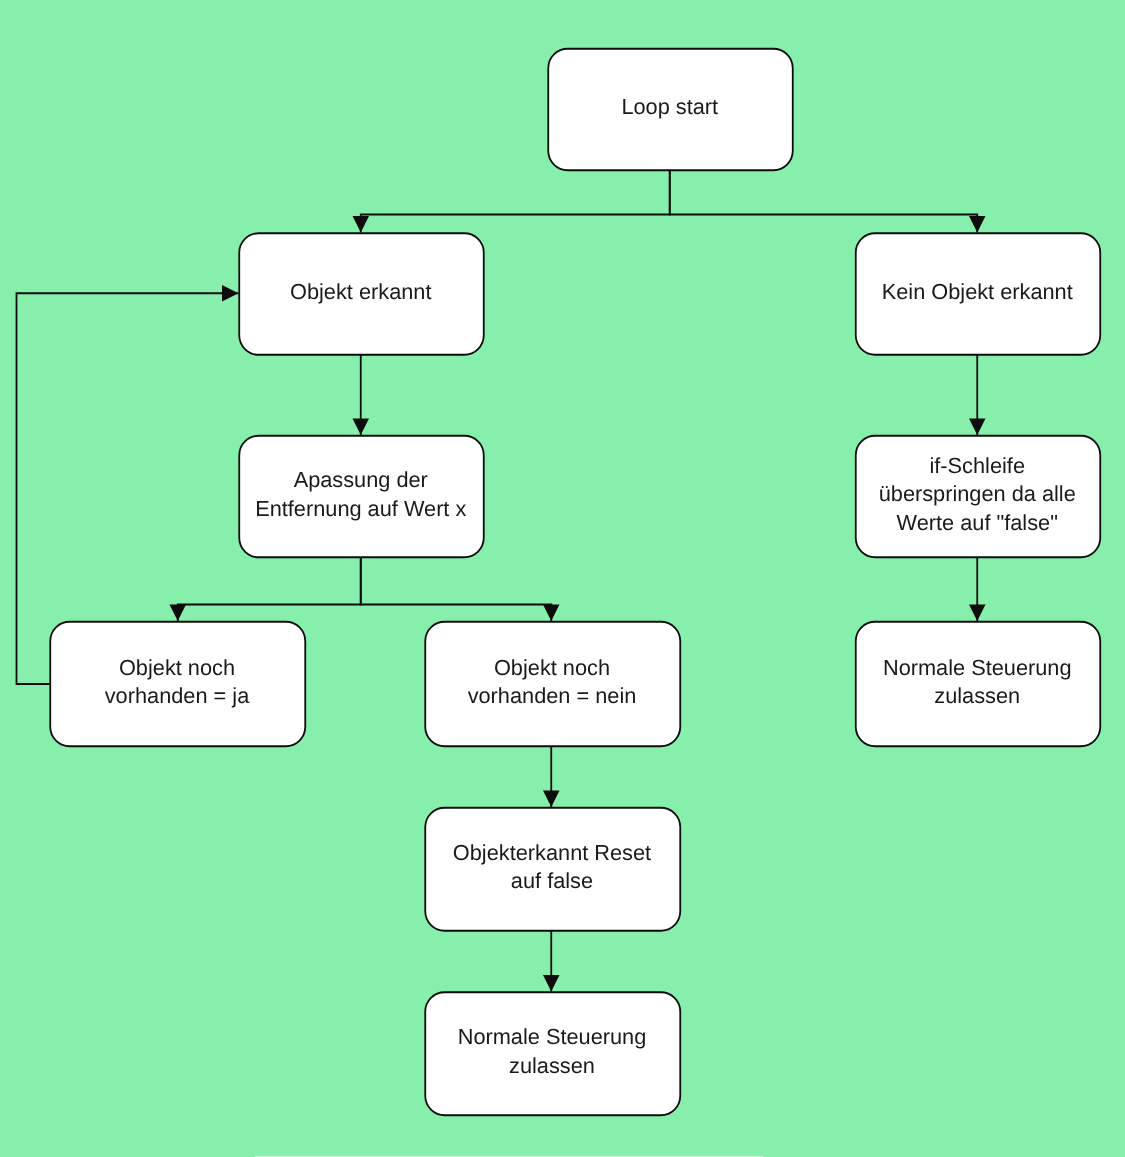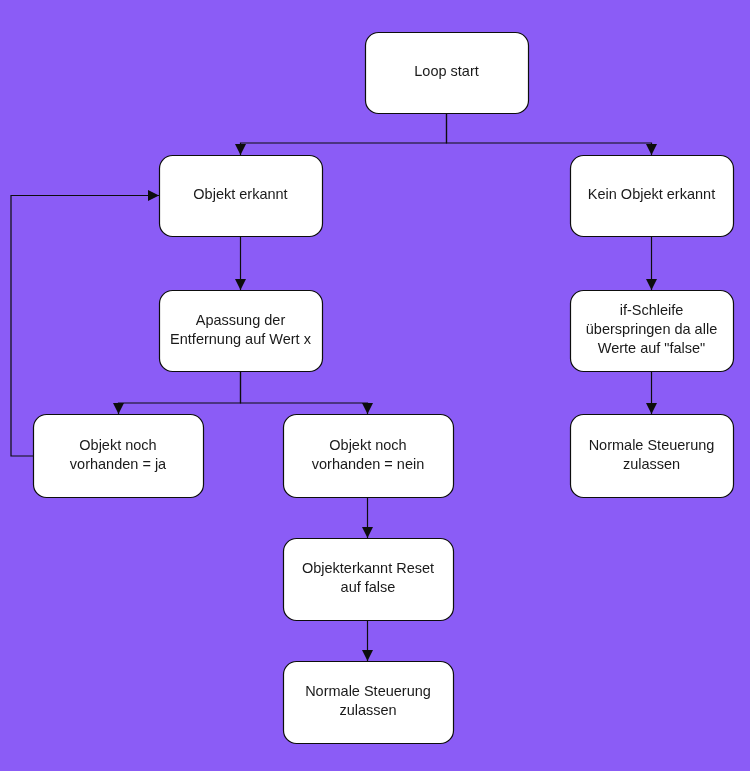--- a/index.html
+++ b/index.html
@@ -10,21 +10,21 @@
   body {
     width: 750px;
     height: 771px;
     overflow: hidden;
     font-family: "Liberation Sans", sans-serif;
   }
   #flowchart-canvas {
     position: relative;
     width: 750px;
     height: 771px;
-    background: #8b5cf6;
+    background: #86efac;
   }
   svg#flow-svg {
     position: absolute;
     left: 0;
     top: 0;
     width: 750px;
     height: 771px;
     display: block;
   }
   .node-rect {

